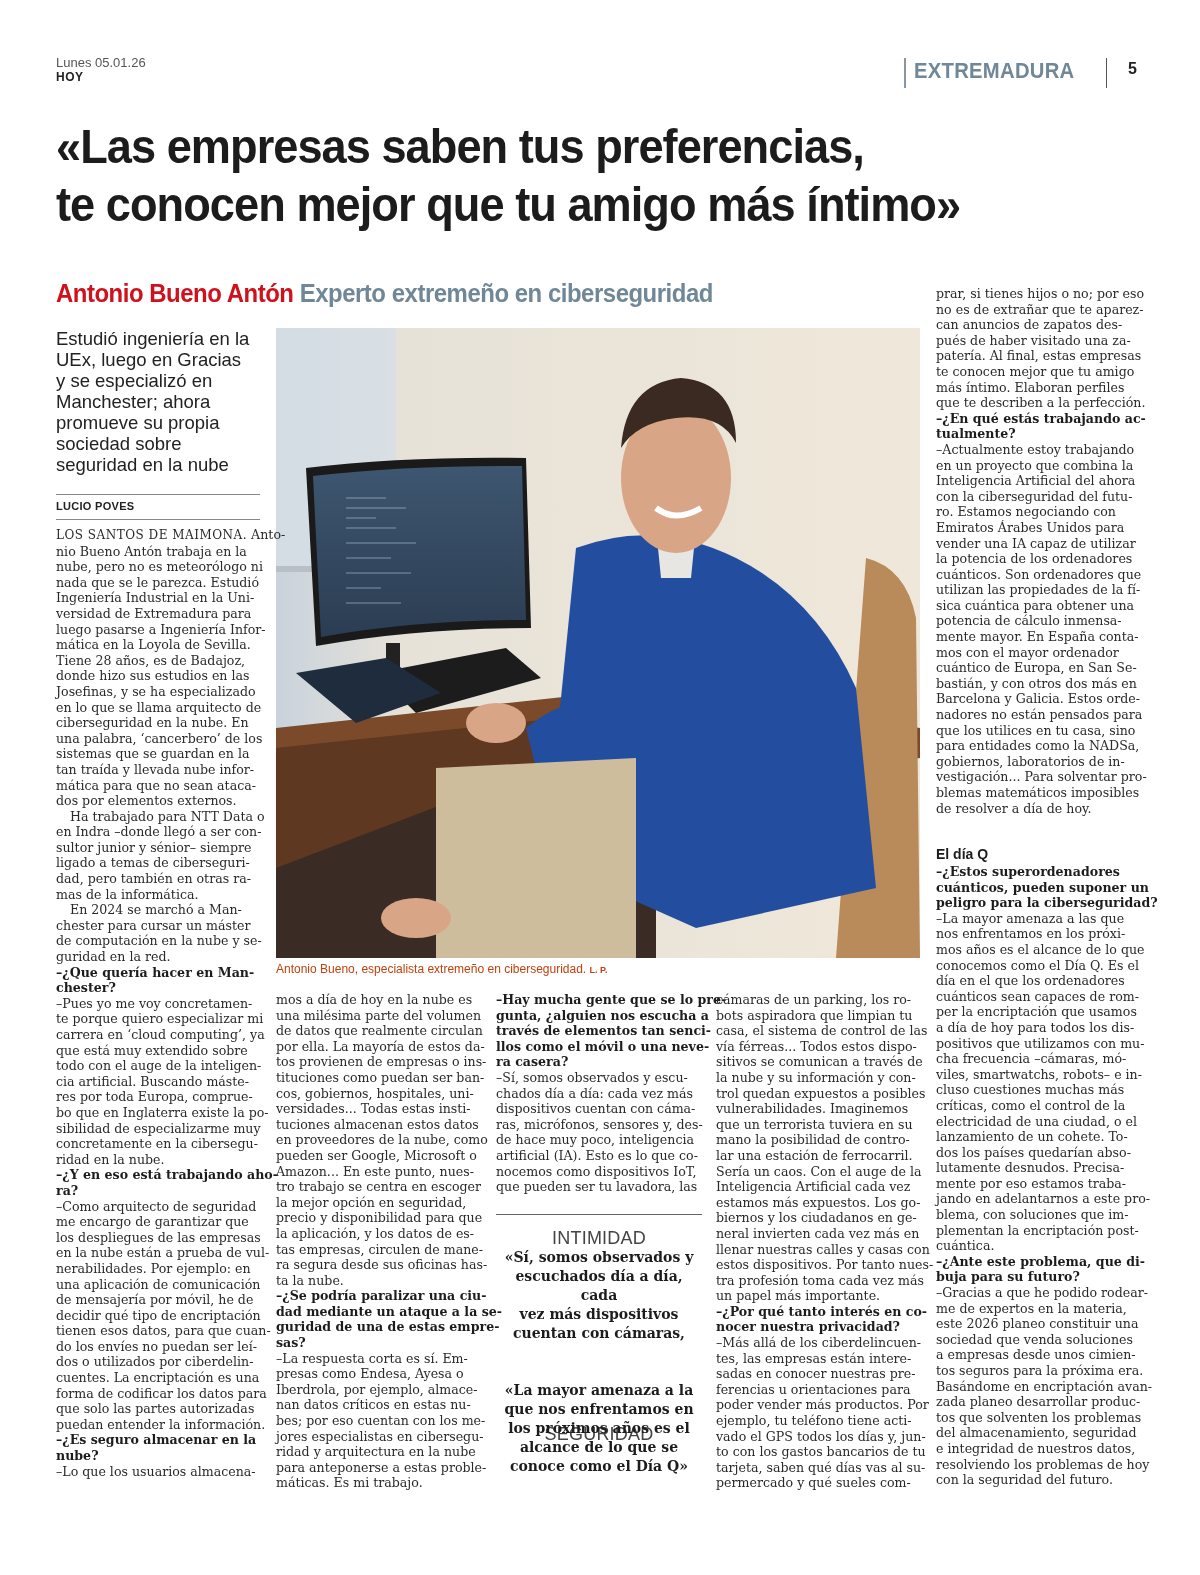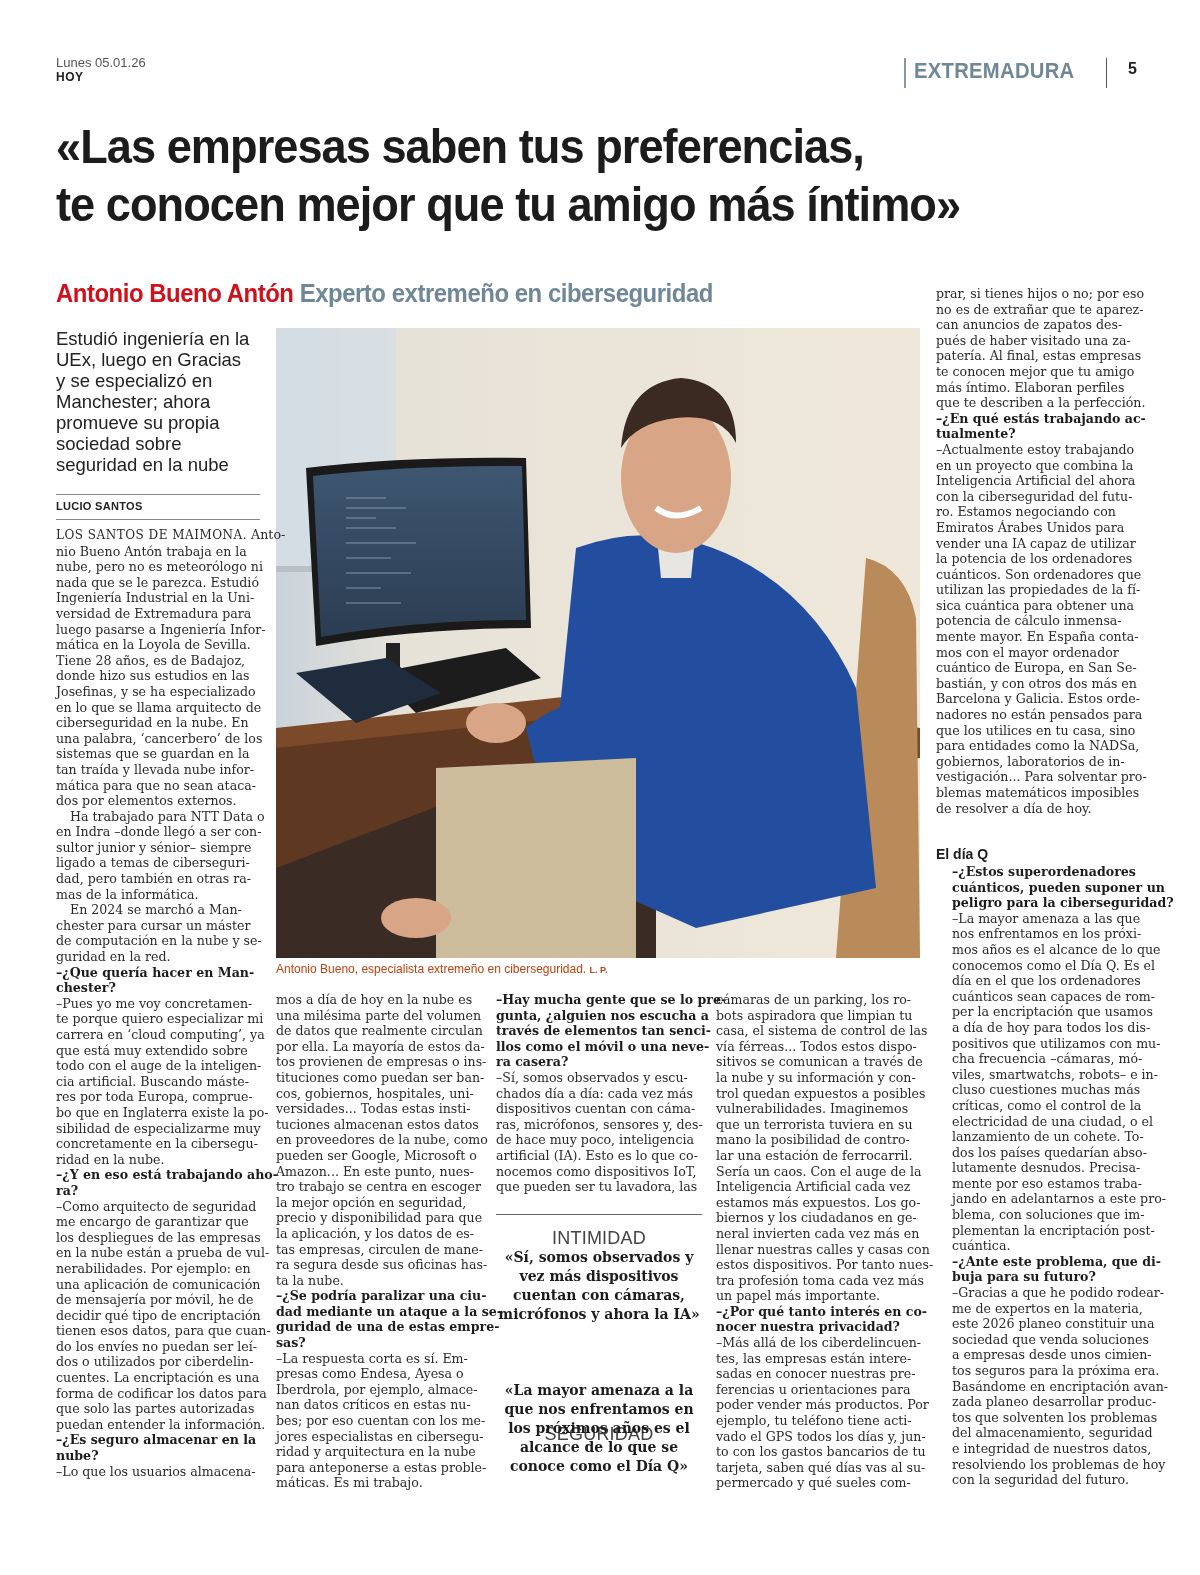--- a/index.html
+++ b/index.html
@@ -33,21 +33,21 @@
   .col { font-size:12.6px; line-height:15.6px; color:#2a2a2a; white-space:pre; }
   .col .q { font-weight:bold; color:#1c1c1c; }
   .col .ind { padding-left:14px; }
   .place { font-variant:small-caps; letter-spacing:0.5px; font-size:12px; }
   .col1 { left:56px; top:527px; width:205px; }
   .col2 { left:276px; top:992px; width:205px; }
   .col3 { left:496px; top:992px; width:205px; }
   .col4 { left:716px; top:992px; width:205px; }
   .col5 { left:936px; top:286px; width:205px; }
   .subhead { left:936px; top:846px; font-size:14px; font-weight:bold; color:#1c1c1c; }
-  .col5b { left:936px; top:864px; width:205px;margin-left:16px; }
+  .col5b { left:936px; top:864px; width:205px; }
 
   
   .photo { left:276px; top:328px; width:644px; height:630px; overflow:hidden; background:#efe9df; }
   .caption { left:276px; top:962px; font-size:12px; color:#c2410c; white-space:nowrap; }
   .caption .cred { font-size:9px; font-weight:bold; }
 
   
   .pq-rule { left:496px; top:1214px; width:206px; height:1px; background:#666; }
   .pq-label { width:206px; left:496px; text-align:center; font-size:18px; color:#444; letter-spacing:0.2px; }
   .pq-text { width:206px; left:496px; text-align:center; font-size:14px; line-height:19px; font-weight:bold; color:#1c1c1c; }
@@ -76,21 +76,21 @@
   <div>Estudió ingeniería en la</div>
   <div>UEx, luego en Gracias</div>
   <div>y se especializó en</div>
   <div>Manchester; ahora</div>
   <div>promueve su propia</div>
   <div>sociedad sobre</div>
   <div>seguridad en la nube</div>
 </div>
 
 <div class="abs rule" style="left:56px;top:494px;width:204px;"></div>
-<div class="abs sans author">LUCIO SANTOS</div>
+<div class="abs sans author">LUCIO POVES</div>
 <div class="abs rule" style="left:56px;top:519px;width:204px;"></div>
 
 <div class="abs photo">
   <svg width="644" height="630" viewBox="0 0 644 630" xmlns="http://www.w3.org/2000/svg">
     <defs>
       <linearGradient id="wall" x1="0" y1="0" x2="1" y2="0">
         <stop offset="0" stop-color="#c9d3dc"></stop>
         <stop offset="0.2" stop-color="#e7e2d8"></stop>
         <stop offset="1" stop-color="#efe8da"></stop>
       </linearGradient>
@@ -154,23 +154,23 @@
 <div class="abs serif col col3"><div class="q">–Hay mucha gente que se lo pre-</div><div class="q">gunta, ¿alguien nos escucha a</div><div class="q">través de elementos tan senci-</div><div class="q">llos como el móvil o una neve-</div><div class="q">ra casera?</div><div>–Sí, somos observados y escu-</div><div>chados día a día: cada vez más</div><div>dispositivos cuentan con cáma-</div><div>ras, micrófonos, sensores y, des-</div><div>de hace muy poco, inteligencia</div><div>artificial (IA). Esto es lo que co-</div><div>nocemos como dispositivos IoT,</div><div>que pueden ser tu lavadora, las</div></div>
 <div class="abs serif col col4"><div>cámaras de un parking, los ro-</div><div>bots aspiradora que limpian tu</div><div>casa, el sistema de control de las</div><div>vía férreas... Todos estos dispo-</div><div>sitivos se comunican a través de</div><div>la nube y su información y con-</div><div>trol quedan expuestos a posibles</div><div>vulnerabilidades. Imaginemos</div><div>que un terrorista tuviera en su</div><div>mano la posibilidad de contro-</div><div>lar una estación de ferrocarril.</div><div>Sería un caos. Con el auge de la</div><div>Inteligencia Artificial cada vez</div><div>estamos más expuestos. Los go-</div><div>biernos y los ciudadanos en ge-</div><div>neral invierten cada vez más en</div><div>llenar nuestras calles y casas con</div><div>estos dispositivos. Por tanto nues-</div><div>tra profesión toma cada vez más</div><div>un papel más importante.</div><div class="q">–¿Por qué tanto interés en co-</div><div class="q">nocer nuestra privacidad?</div><div>–Más allá de los ciberdelincuen-</div><div>tes, las empresas están intere-</div><div>sadas en conocer nuestras pre-</div><div>ferencias u orientaciones para</div><div>poder vender más productos. Por</div><div>ejemplo, tu teléfono tiene acti-</div><div>vado el GPS todos los días y, jun-</div><div>to con los gastos bancarios de tu</div><div>tarjeta, saben qué días vas al su-</div><div>permercado y qué sueles com-</div></div>
 <div class="abs serif col col5"><div>prar, si tienes hijos o no; por eso</div><div>no es de extrañar que te aparez-</div><div>can anuncios de zapatos des-</div><div>pués de haber visitado una za-</div><div>patería. Al final, estas empresas</div><div>te conocen mejor que tu amigo</div><div>más íntimo. Elaboran perfiles</div><div>que te describen a la perfección.</div><div class="q">–¿En qué estás trabajando ac-</div><div class="q">tualmente?</div><div>–Actualmente estoy trabajando</div><div>en un proyecto que combina la</div><div>Inteligencia Artificial del ahora</div><div>con la ciberseguridad del futu-</div><div>ro. Estamos negociando con</div><div>Emiratos Árabes Unidos para</div><div>vender una IA capaz de utilizar</div><div>la potencia de los ordenadores</div><div>cuánticos. Son ordenadores que</div><div>utilizan las propiedades de la fí-</div><div>sica cuántica para obtener una</div><div>potencia de cálculo inmensa-</div><div>mente mayor. En España conta-</div><div>mos con el mayor ordenador</div><div>cuántico de Europa, en San Se-</div><div>bastián, y con otros dos más en</div><div>Barcelona y Galicia. Estos orde-</div><div>nadores no están pensados para</div><div>que los utilices en tu casa, sino</div><div>para entidades como la NADSa,</div><div>gobiernos, laboratorios de in-</div><div>vestigación... Para solventar pro-</div><div>blemas matemáticos imposibles</div><div>de resolver a día de hoy.</div></div>
 <div class="abs sans subhead">El día Q</div>
 <div class="abs serif col col5b"><div class="q">–¿Estos superordenadores</div><div class="q">cuánticos, pueden suponer un</div><div class="q">peligro para la ciberseguridad?</div><div>–La mayor amenaza a las que</div><div>nos enfrentamos en los próxi-</div><div>mos años es el alcance de lo que</div><div>conocemos como el Día Q. Es el</div><div>día en el que los ordenadores</div><div>cuánticos sean capaces de rom-</div><div>per la encriptación que usamos</div><div>a día de hoy para todos los dis-</div><div>positivos que utilizamos con mu-</div><div>cha frecuencia –cámaras, mó-</div><div>viles, smartwatchs, robots– e in-</div><div>cluso cuestiones muchas más</div><div>críticas, como el control de la</div><div>electricidad de una ciudad, o el</div><div>lanzamiento de un cohete. To-</div><div>dos los países quedarían abso-</div><div>lutamente desnudos. Precisa-</div><div>mente por eso estamos traba-</div><div>jando en adelantarnos a este pro-</div><div>blema, con soluciones que im-</div><div>plementan la encriptación post-</div><div>cuántica.</div><div class="q">–¿Ante este problema, que di-</div><div class="q">buja para su futuro?</div><div>–Gracias a que he podido rodear-</div><div>me de expertos en la materia,</div><div>este 2026 planeo constituir una</div><div>sociedad que venda soluciones</div><div>a empresas desde unos cimien-</div><div>tos seguros para la próxima era.</div><div>Basándome en encriptación avan-</div><div>zada planeo desarrollar produc-</div><div>tos que solventen los problemas</div><div>del almacenamiento, seguridad</div><div>e integridad de nuestros datos,</div><div>resolviendo los problemas de hoy</div><div>con la seguridad del futuro.</div></div>
 
 <div class="abs pq-rule"></div>
 <div class="abs sans pq-label" style="top:1228px;">INTIMIDAD</div>
 <div class="abs serif pq-text" style="top:1248px;">
   <div>«Sí, somos observados y</div>
+  <div>escuchados día a día, cada</div>
   <div>vez más dispositivos</div>
   <div>cuentan con cámaras,</div>
-  <div>micrófonos y ahora la IA»</div>
 </div>
 <div class="abs sans pq-label" style="top:1424px;">SEGURIDAD</div>
 <div class="abs serif pq-text" style="top:1381px;">
   <div>«La mayor amenaza a la</div>
   <div>que nos enfrentamos en</div>
   <div>los próximos años es el</div>
   <div>alcance de lo que se</div>
   <div>conoce como el Día Q»</div>
 </div>
 

